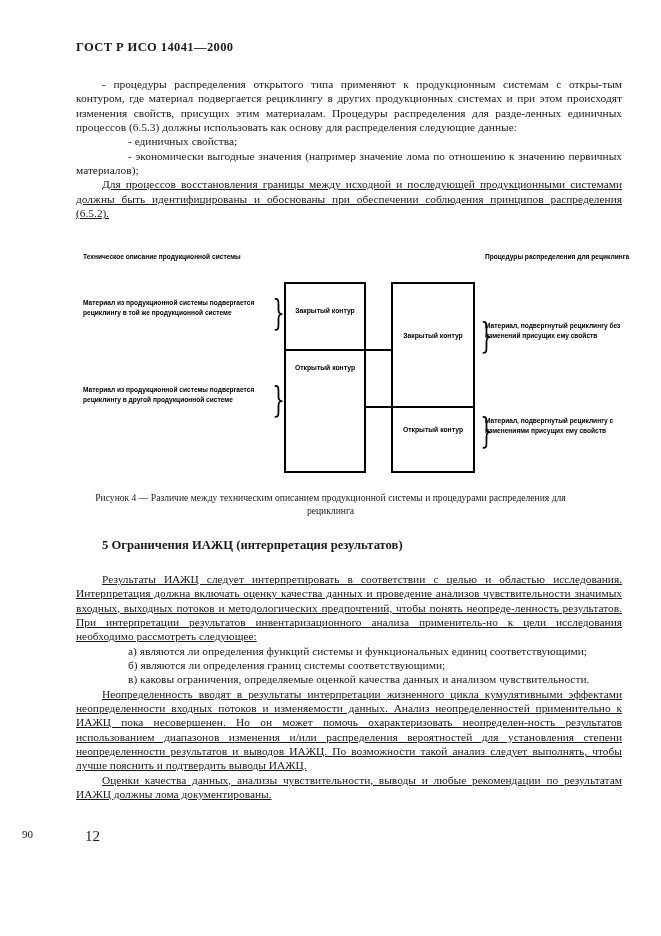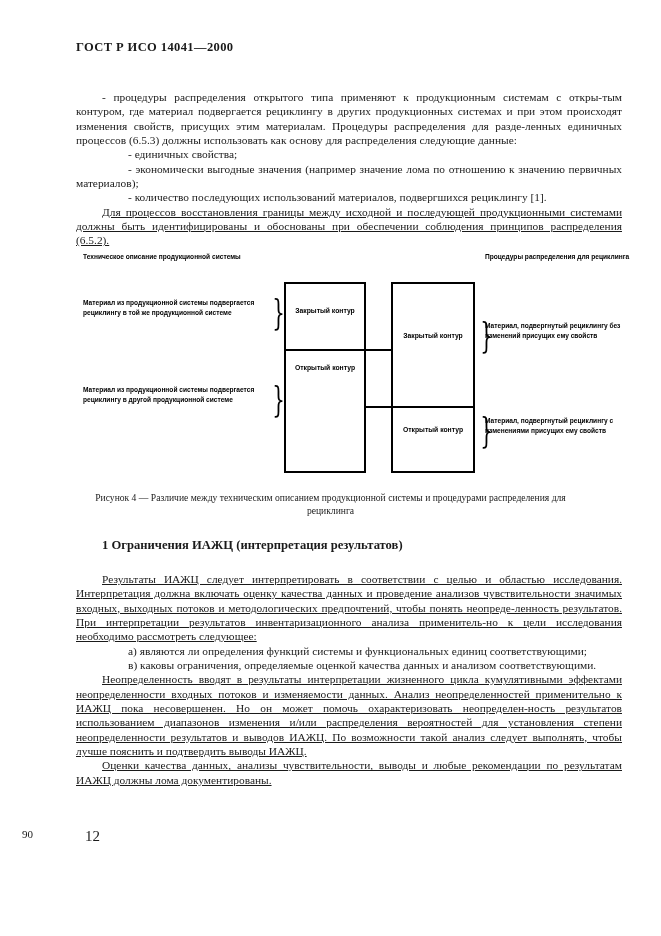--- a/index.html
+++ b/index.html
@@ -30,21 +30,21 @@
     font-size: 12.5px;
     font-weight: bold;
     letter-spacing: 0.4px;
     white-space: nowrap;
   }
 
   
   .content {
     position: absolute;
     left: 58px;
-    top: 90px;
+    top: 77px;
     width: 546px;
   }
 
   p.body {
     margin: 0;
     font-size: 11.4px;
     line-height: 14.35px;
     text-align: justify;
     text-justify: inter-word;
     hyphens: manual;
@@ -192,21 +192,20 @@
 <body>
 
 <div class="page">
 
   <div class="doc-header">ГОСТ Р ИСО 14041—2000</div>
 
   <div class="content">
     <p class="body dash">-  процедуры распределения открытого типа применяют к продукционным системам с откры-тым контуром, где материал подвергается рециклингу в других продукционных системах и при этом происходят изменения свойств, присущих этим материалам. Процедуры распределения для разде-ленных единичных процессов (6.5.3) должны использовать как основу для распределения следующие данные:</p>
     <p class="body listitem">-  единичных свойства;</p>
     <p class="body listitem">-  экономически выгодные значения (например значение лома по отношению к значению первичных материалов);</p>
-    <p class="body listitem">-  количество последующих использований материалов, подвергшихся рециклингу [1].</p>
     <p class="body indent">Для процессов восстановления границы между исходной и последующей продукционными системами должны быть идентифицированы и обоснованы при обеспечении соблюдения принципов распределения (6.5.2).</p>
   </div>
 
   <div class="figure">
 
     <div class="fig-head left">Техническое описание продукционной системы</div>
     <div class="fig-head right">Процедуры распределения для рециклинга</div>
 
     <div class="fig-label l1">Материал из продукционной системы подвергается рециклингу в той же продукционной системе</div>
     <div class="fig-label l2">Материал из продукционной системы подвергается рециклингу в другой продукционной системе</div>
@@ -227,26 +226,27 @@
     <div class="connector conn-2"></div>
 
     <div class="box-text bt-l1">Закрытый контур</div>
     <div class="box-text bt-l2">Открытый контур</div>
     <div class="box-text bt-r1">Закрытый контур</div>
     <div class="box-text bt-r2">Открытый контур</div>
 
     <div class="fig-caption">Рисунок 4 — Различие между техническим описанием продукционной системы и процедурами распределения для рециклинга</div>
   </div>
 
-  <div class="section-head">1  Ограничения ИАЖЦ (интерпретация результатов)</div>
+  <div class="section-head">5  Ограничения ИАЖЦ (интерпретация результатов)</div>
 
   <div class="content2">
     <p class="body indent">Результаты ИАЖЦ следует интерпретировать в соответствии с целью и областью исследования. Интерпретация должна включать оценку качества данных и проведение анализов чувствительности значимых входных, выходных потоков и методологических предпочтений, чтобы понять неопреде-ленность результатов. При интерпретации результатов инвентаризационного анализа применитель-но к цели исследования необходимо рассмотреть следующее:</p>
     <p class="body listitem">а)  являются ли определения функций системы и функциональных единиц соответствующими;</p>
-    <p class="body listitem">в)  каковы ограничения, определяемые оценкой качества данных и анализом соответствующими.</p>
+    <p class="body listitem">б)  являются ли определения границ системы соответствующими;</p>
+    <p class="body listitem">в)  каковы ограничения, определяемые оценкой качества данных и анализом чувствительности.</p>
     <p class="body indent">Неопределенность вводят в результаты интерпретации жизненного цикла кумулятивными эффектами неопределенности входных потоков и изменяемости данных. Анализ неопределенностей применительно к ИАЖЦ пока несовершенен. Но он может помочь охарактеризовать неопределен-ность результатов использованием диапазонов изменения и/или распределения вероятностей для установления степени неопределенности результатов и выводов ИАЖЦ. По возможности такой анализ следует выполнять, чтобы лучше пояснить и подтвердить выводы ИАЖЦ.</p>
     <p class="body indent">Оценки качества данных, анализы чувствительности, выводы и любые рекомендации по результатам ИАЖЦ должны лома документированы.</p>
   </div>
 
   <div class="footer-left">12</div>
   <div class="footer-center">90</div>
 
 </div>
 
 </body></html>

